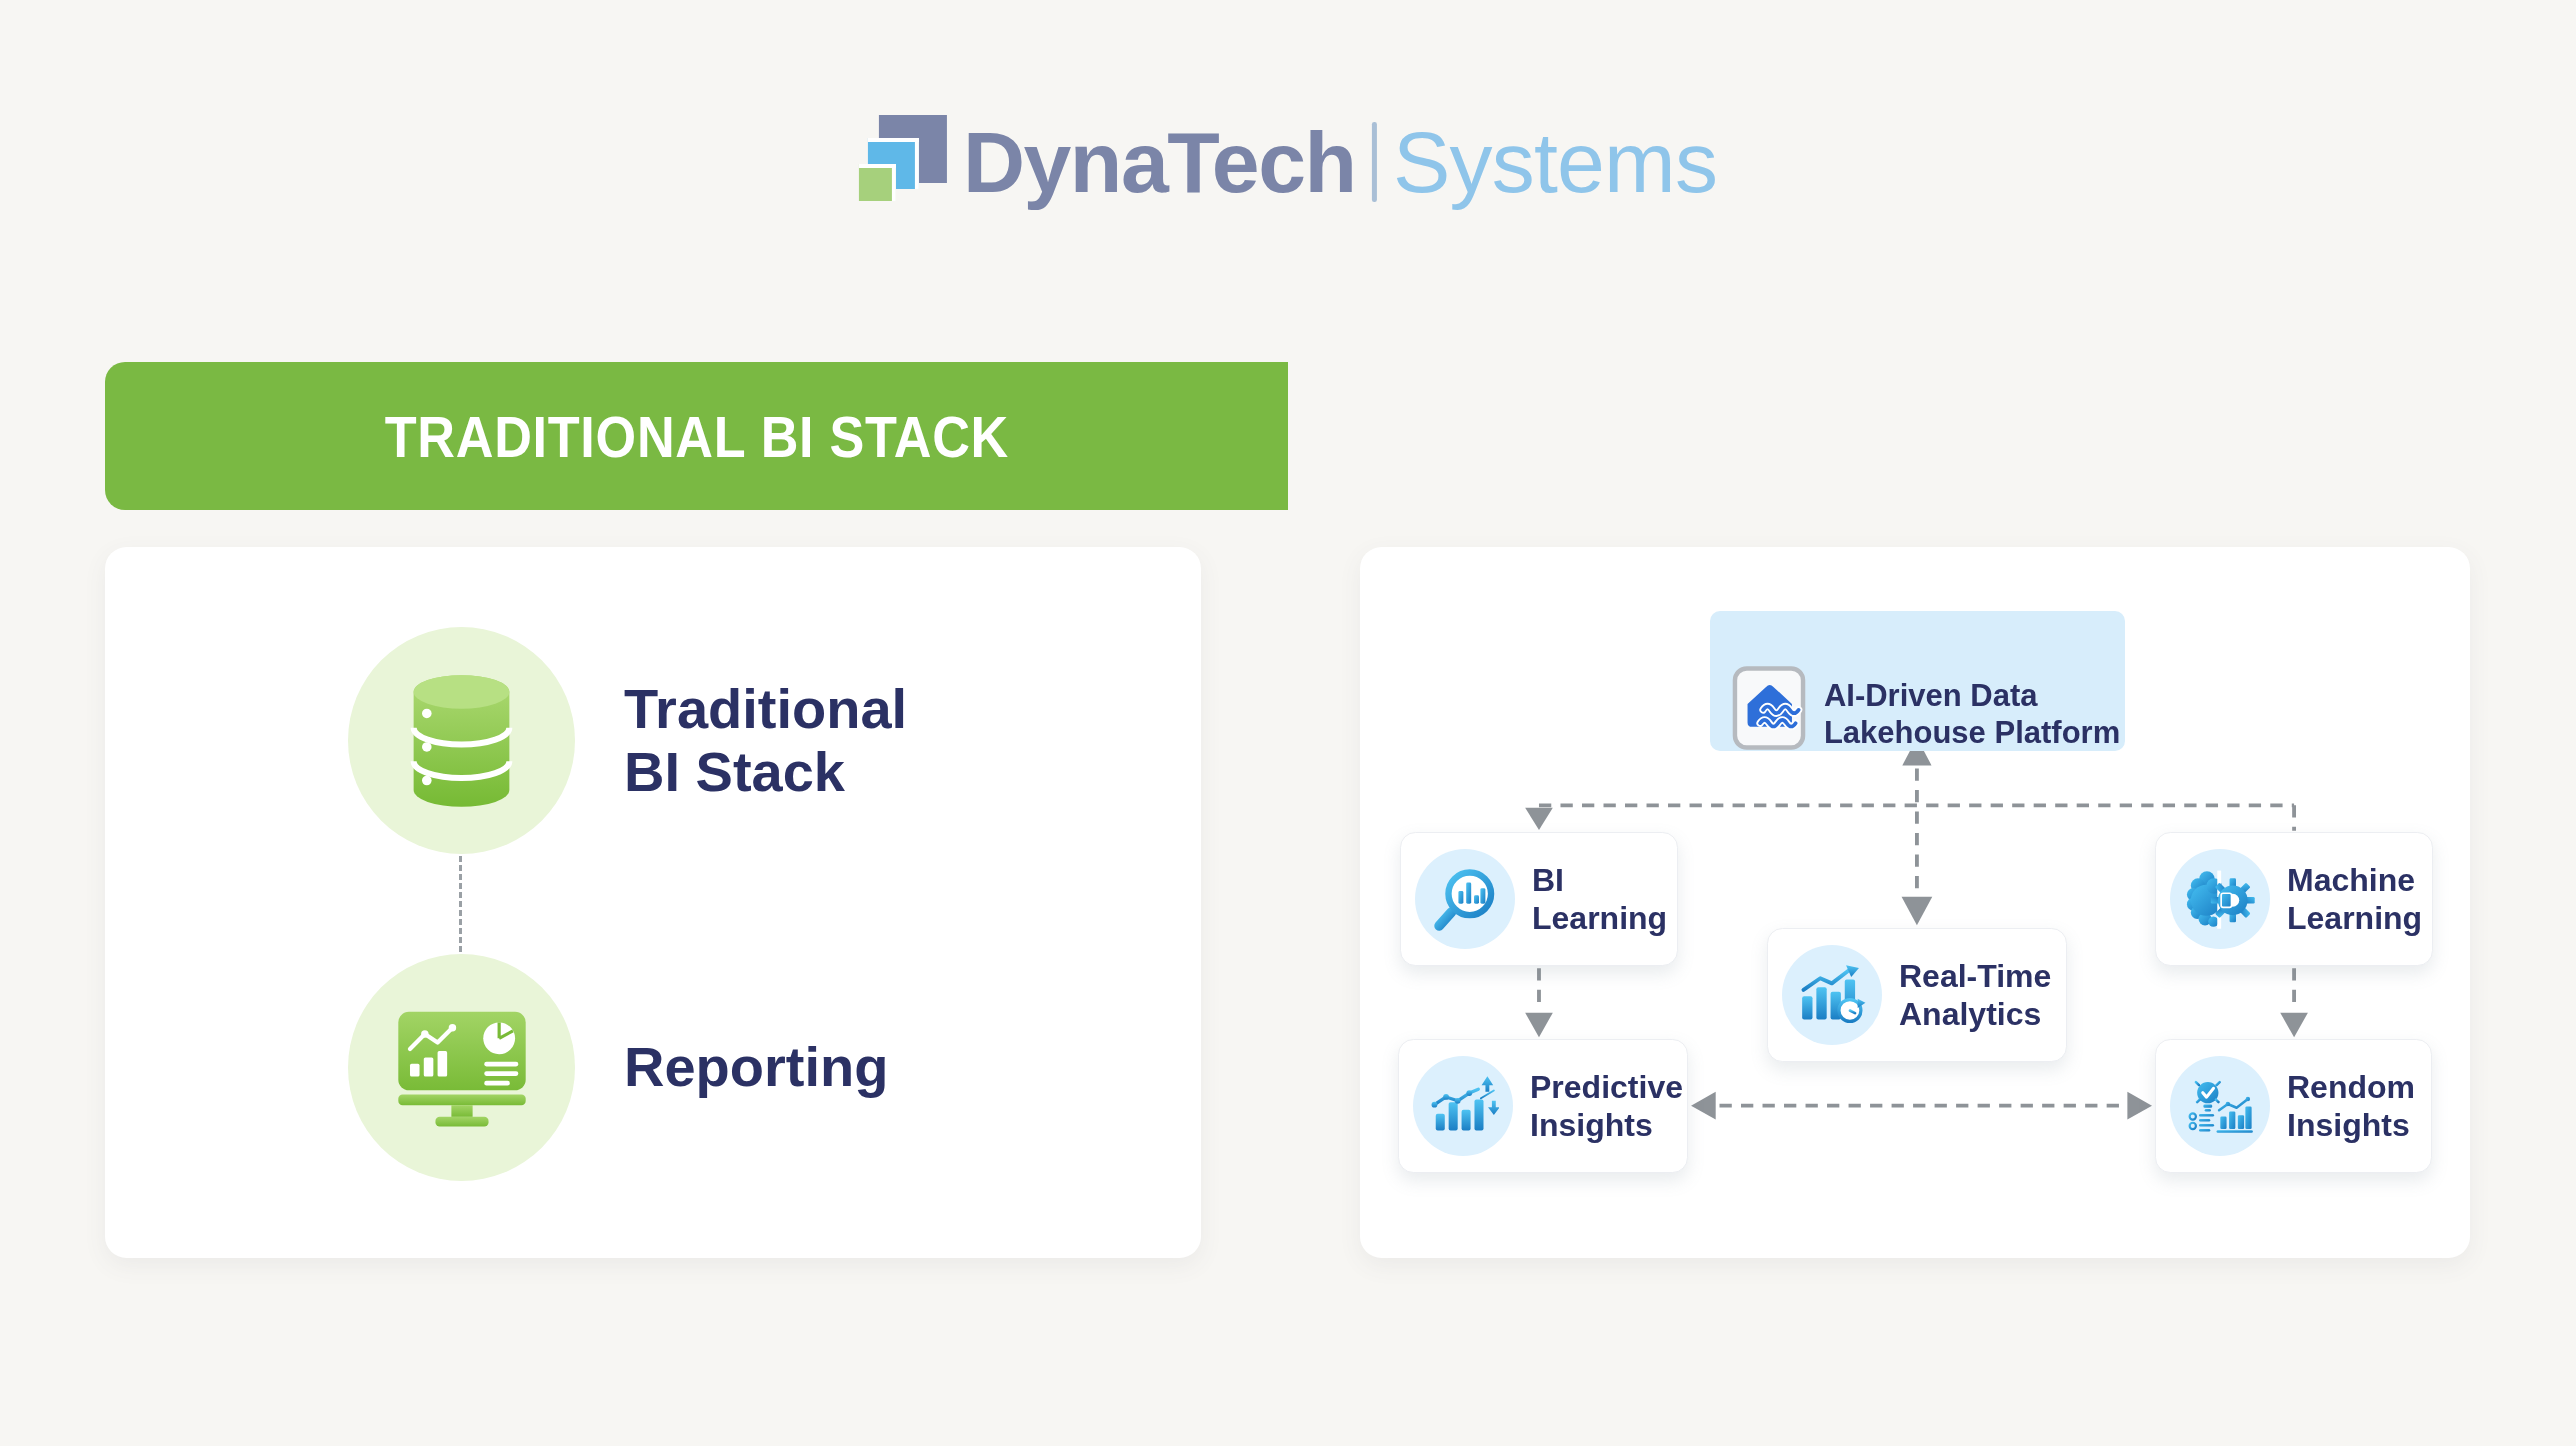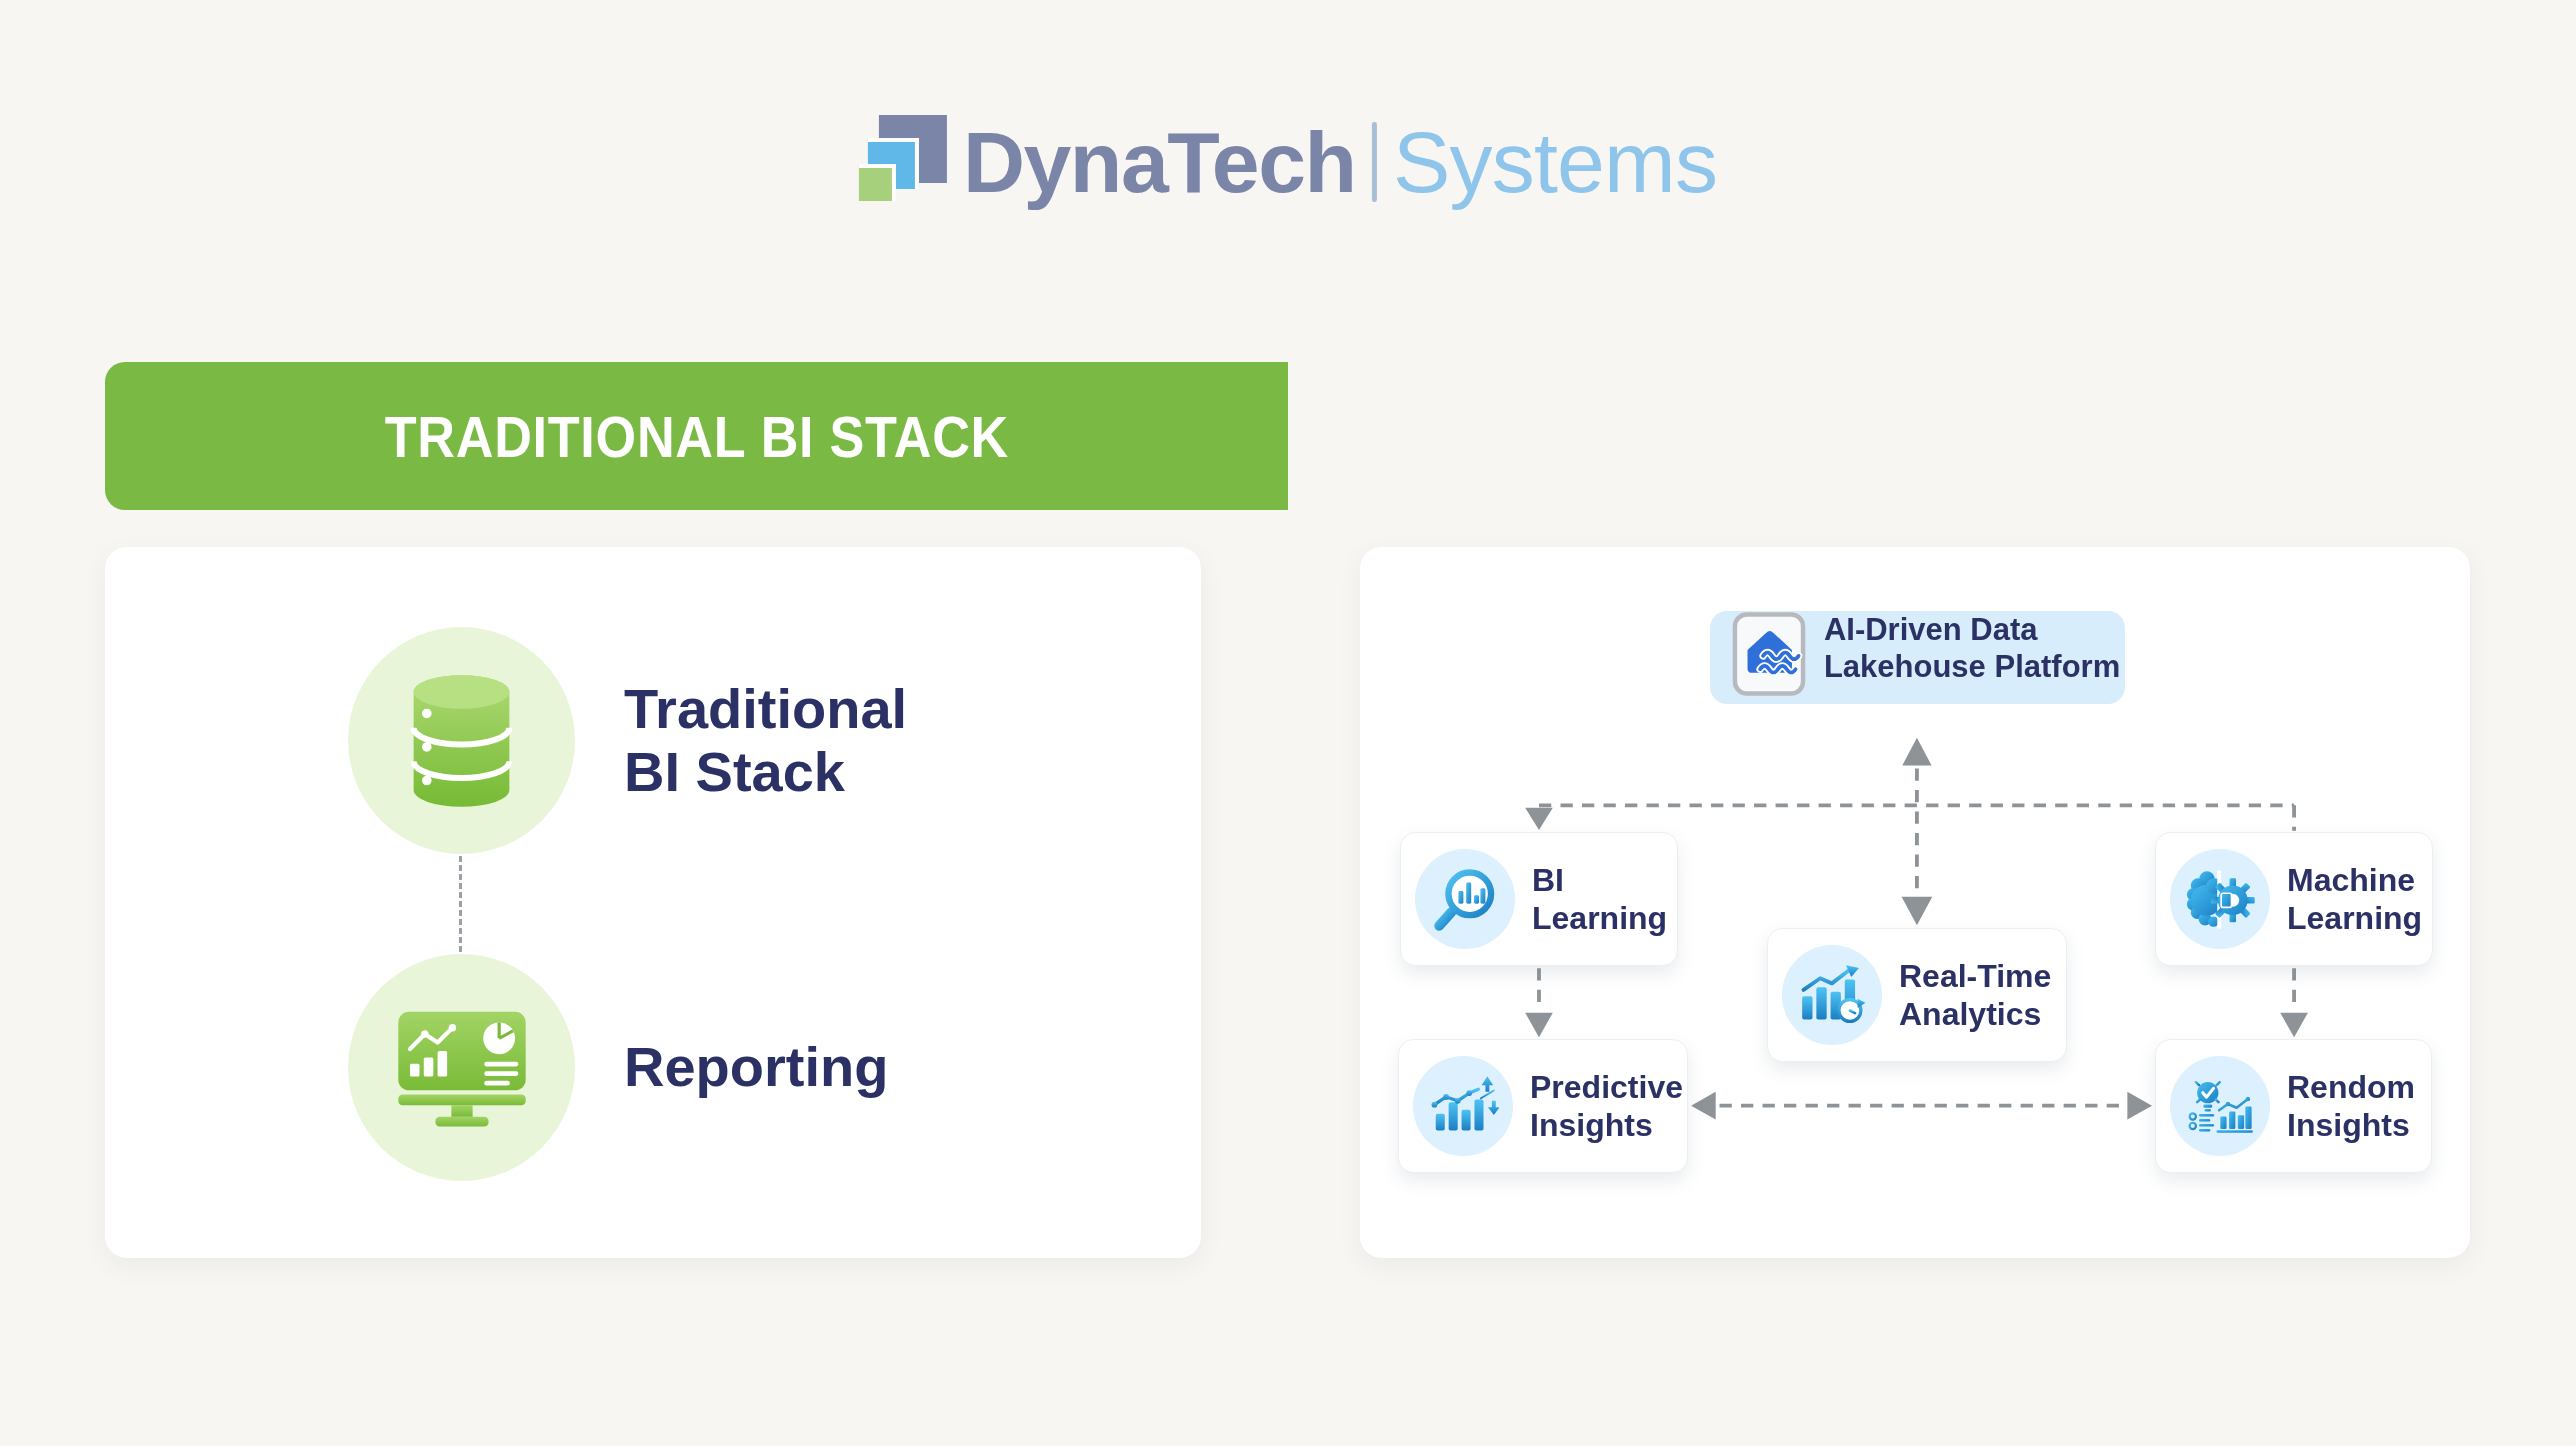--- a/index.html
+++ b/index.html
@@ -46,22 +46,22 @@
   .circle-1{left:243px;top:80px;}
   .circle-2{left:243px;top:407px;}
   .stack-label{position:absolute;left:519px;color:var(--navy-text,#2b3164);font-weight:700;
                font-size:56px;line-height:1.12;white-space:pre-line;display:flex;align-items:center;}
   .label-1{top:80px;height:227px;}
   .label-2{top:407px;height:227px;}
   .stack-connector{position:absolute;left:354px;top:309px;height:96px;width:0;
                    border-left:3.8px dashed #9aa0a5;}
 
   
-  .root-node{position:absolute;left:350px;top:64px;width:415px;height:93px;border-radius:17px;
-             background:var(--light-blue-box,#d7edfb);display:flex;align-items:flex-start;}
+  .root-node{position:absolute;left:350px;top:64px;width:415px;height:140px;border-radius:10px;
+             background:var(--light-blue-box,#d7edfb);display:flex;align-items:flex-end;}
   .root-node .root-icon{margin-left:21.5px;flex:0 0 auto;}
   .root-label{margin-left:18.4px;color:var(--navy-text,#2b3164);font-weight:700;font-size:31px;
               line-height:1.2;white-space:pre-line;}
 
   
   .node{position:absolute;height:134px;background:#ffffff;border:1.5px solid #eceef2;border-radius:15.4px;
         box-shadow:0 7.7px 17px rgba(120,135,150,0.16);display:flex;align-items:center;box-sizing:border-box;}
   .node-circle{width:100px;height:100px;border-radius:50%;background:var(--light-blue-circle,#dcf0fd);
                margin-left:14px;flex:0 0 auto;display:flex;align-items:center;justify-content:center;}
   .node-label{margin-left:17px;color:var(--navy-text,#2b3164);font-weight:700;font-size:32px;

